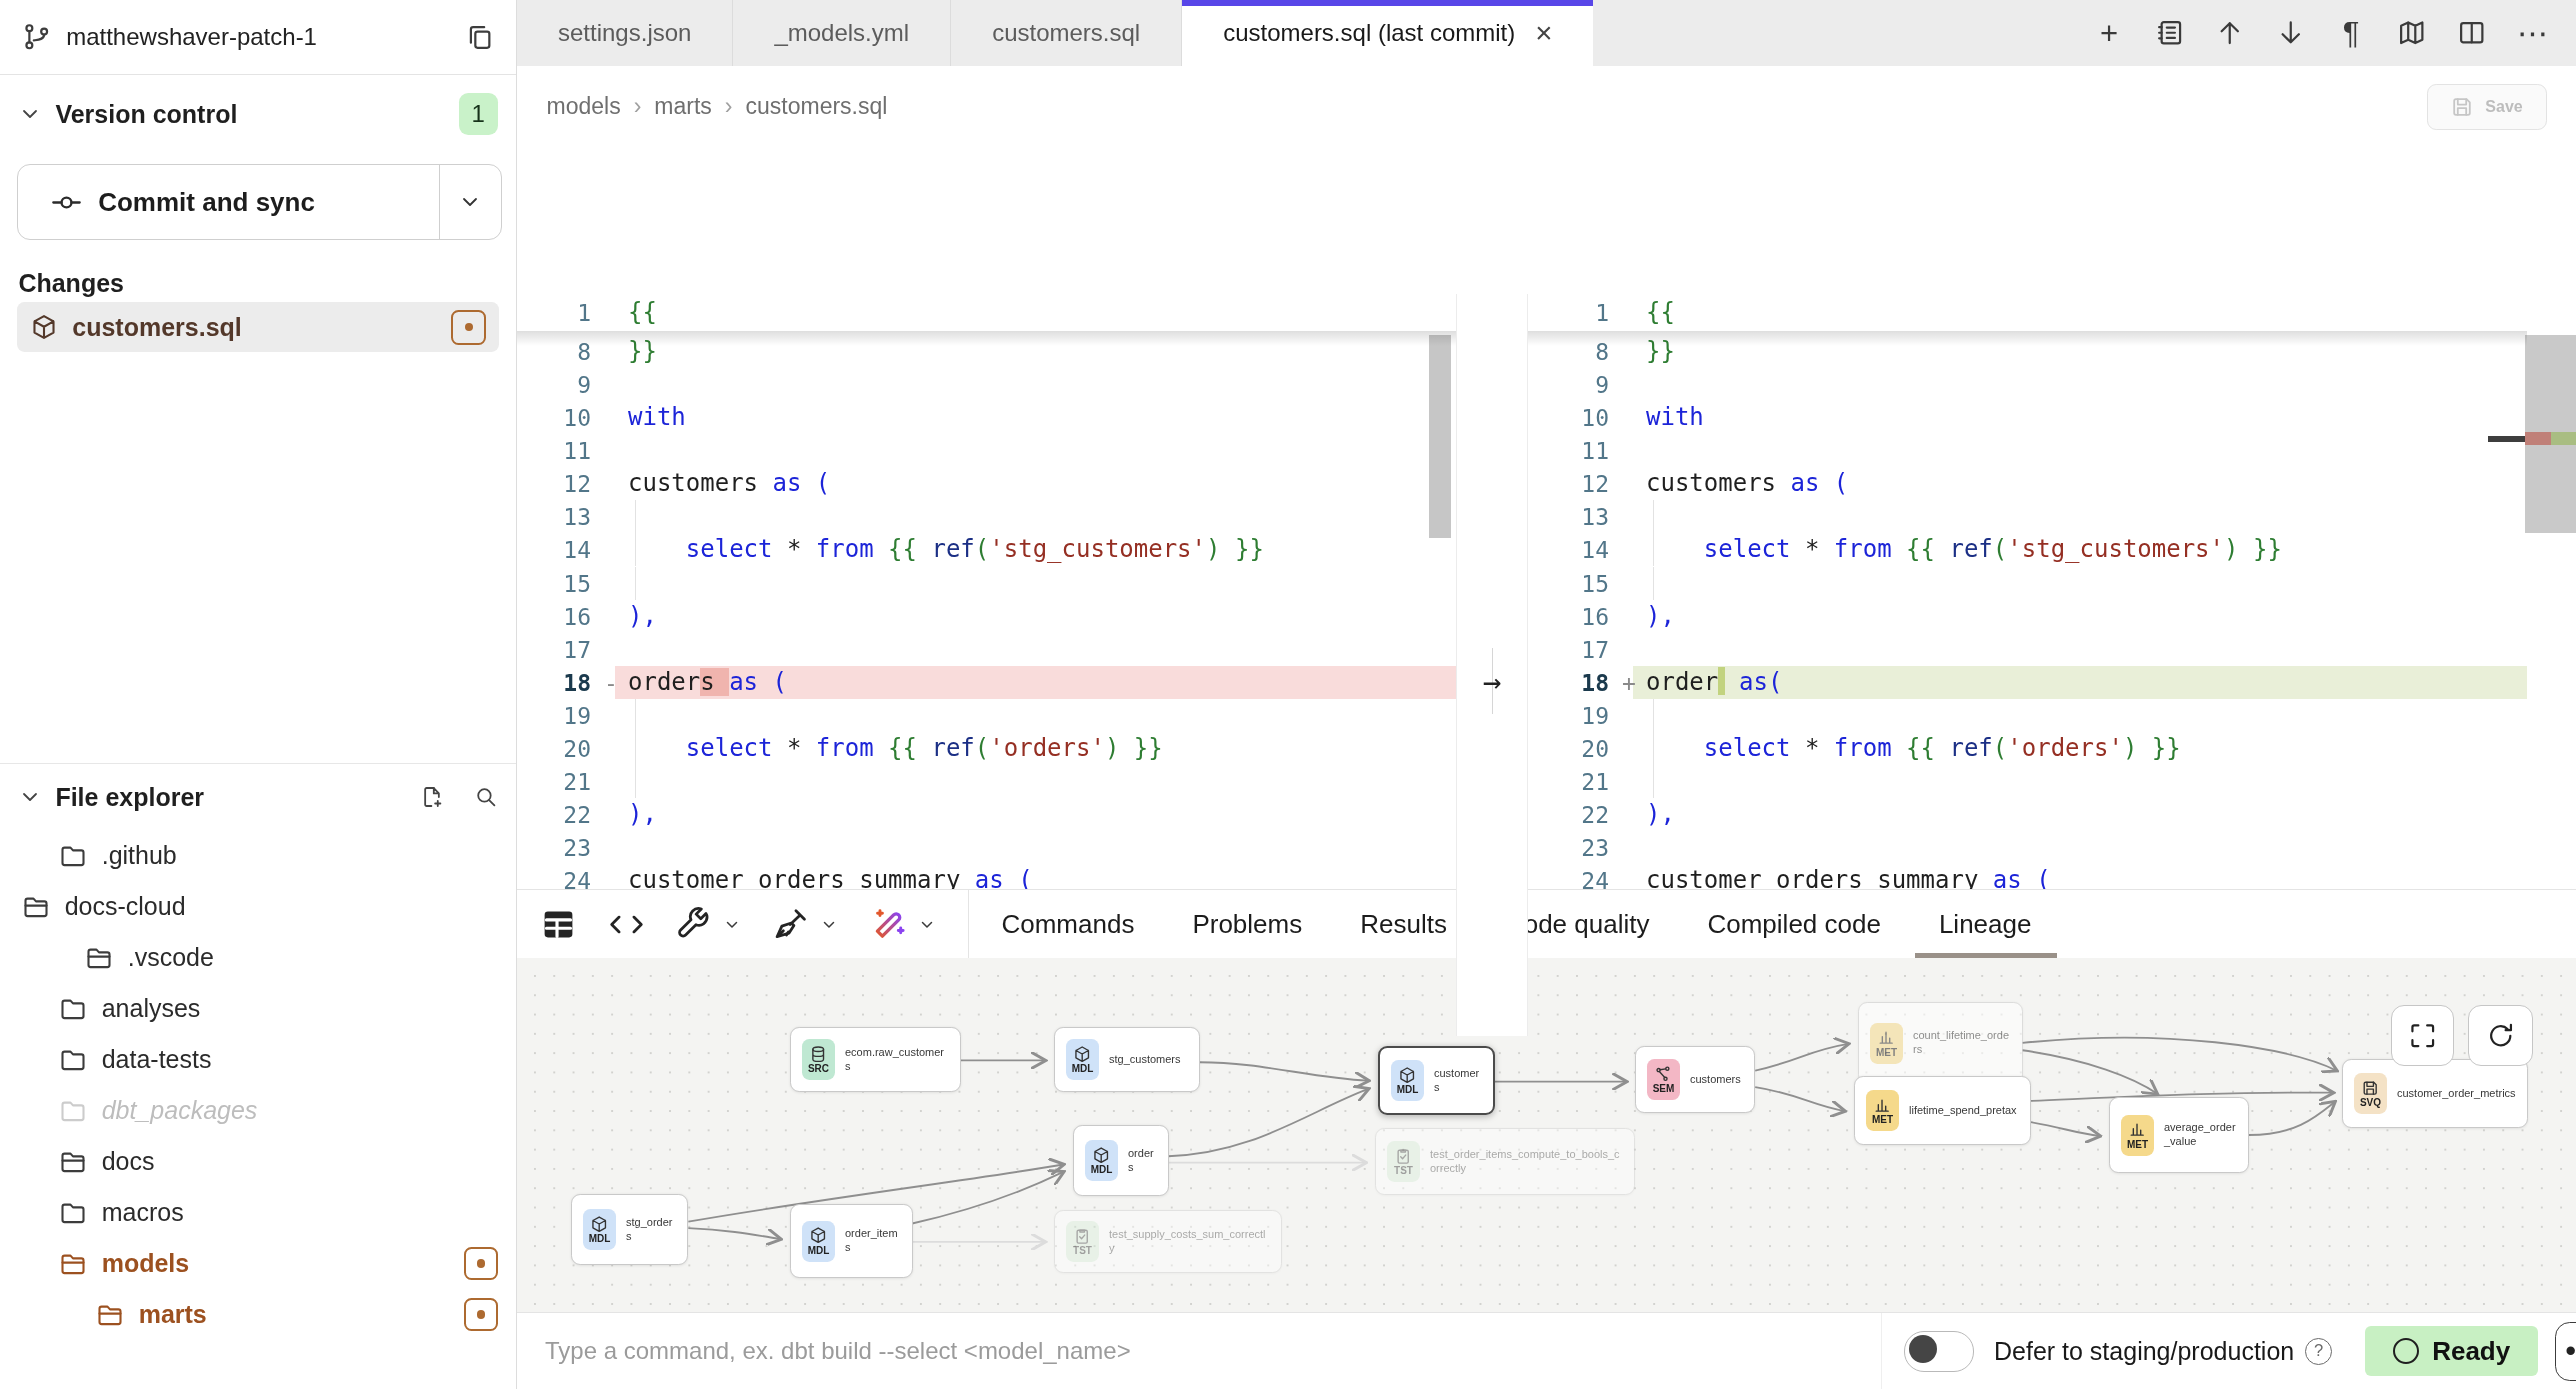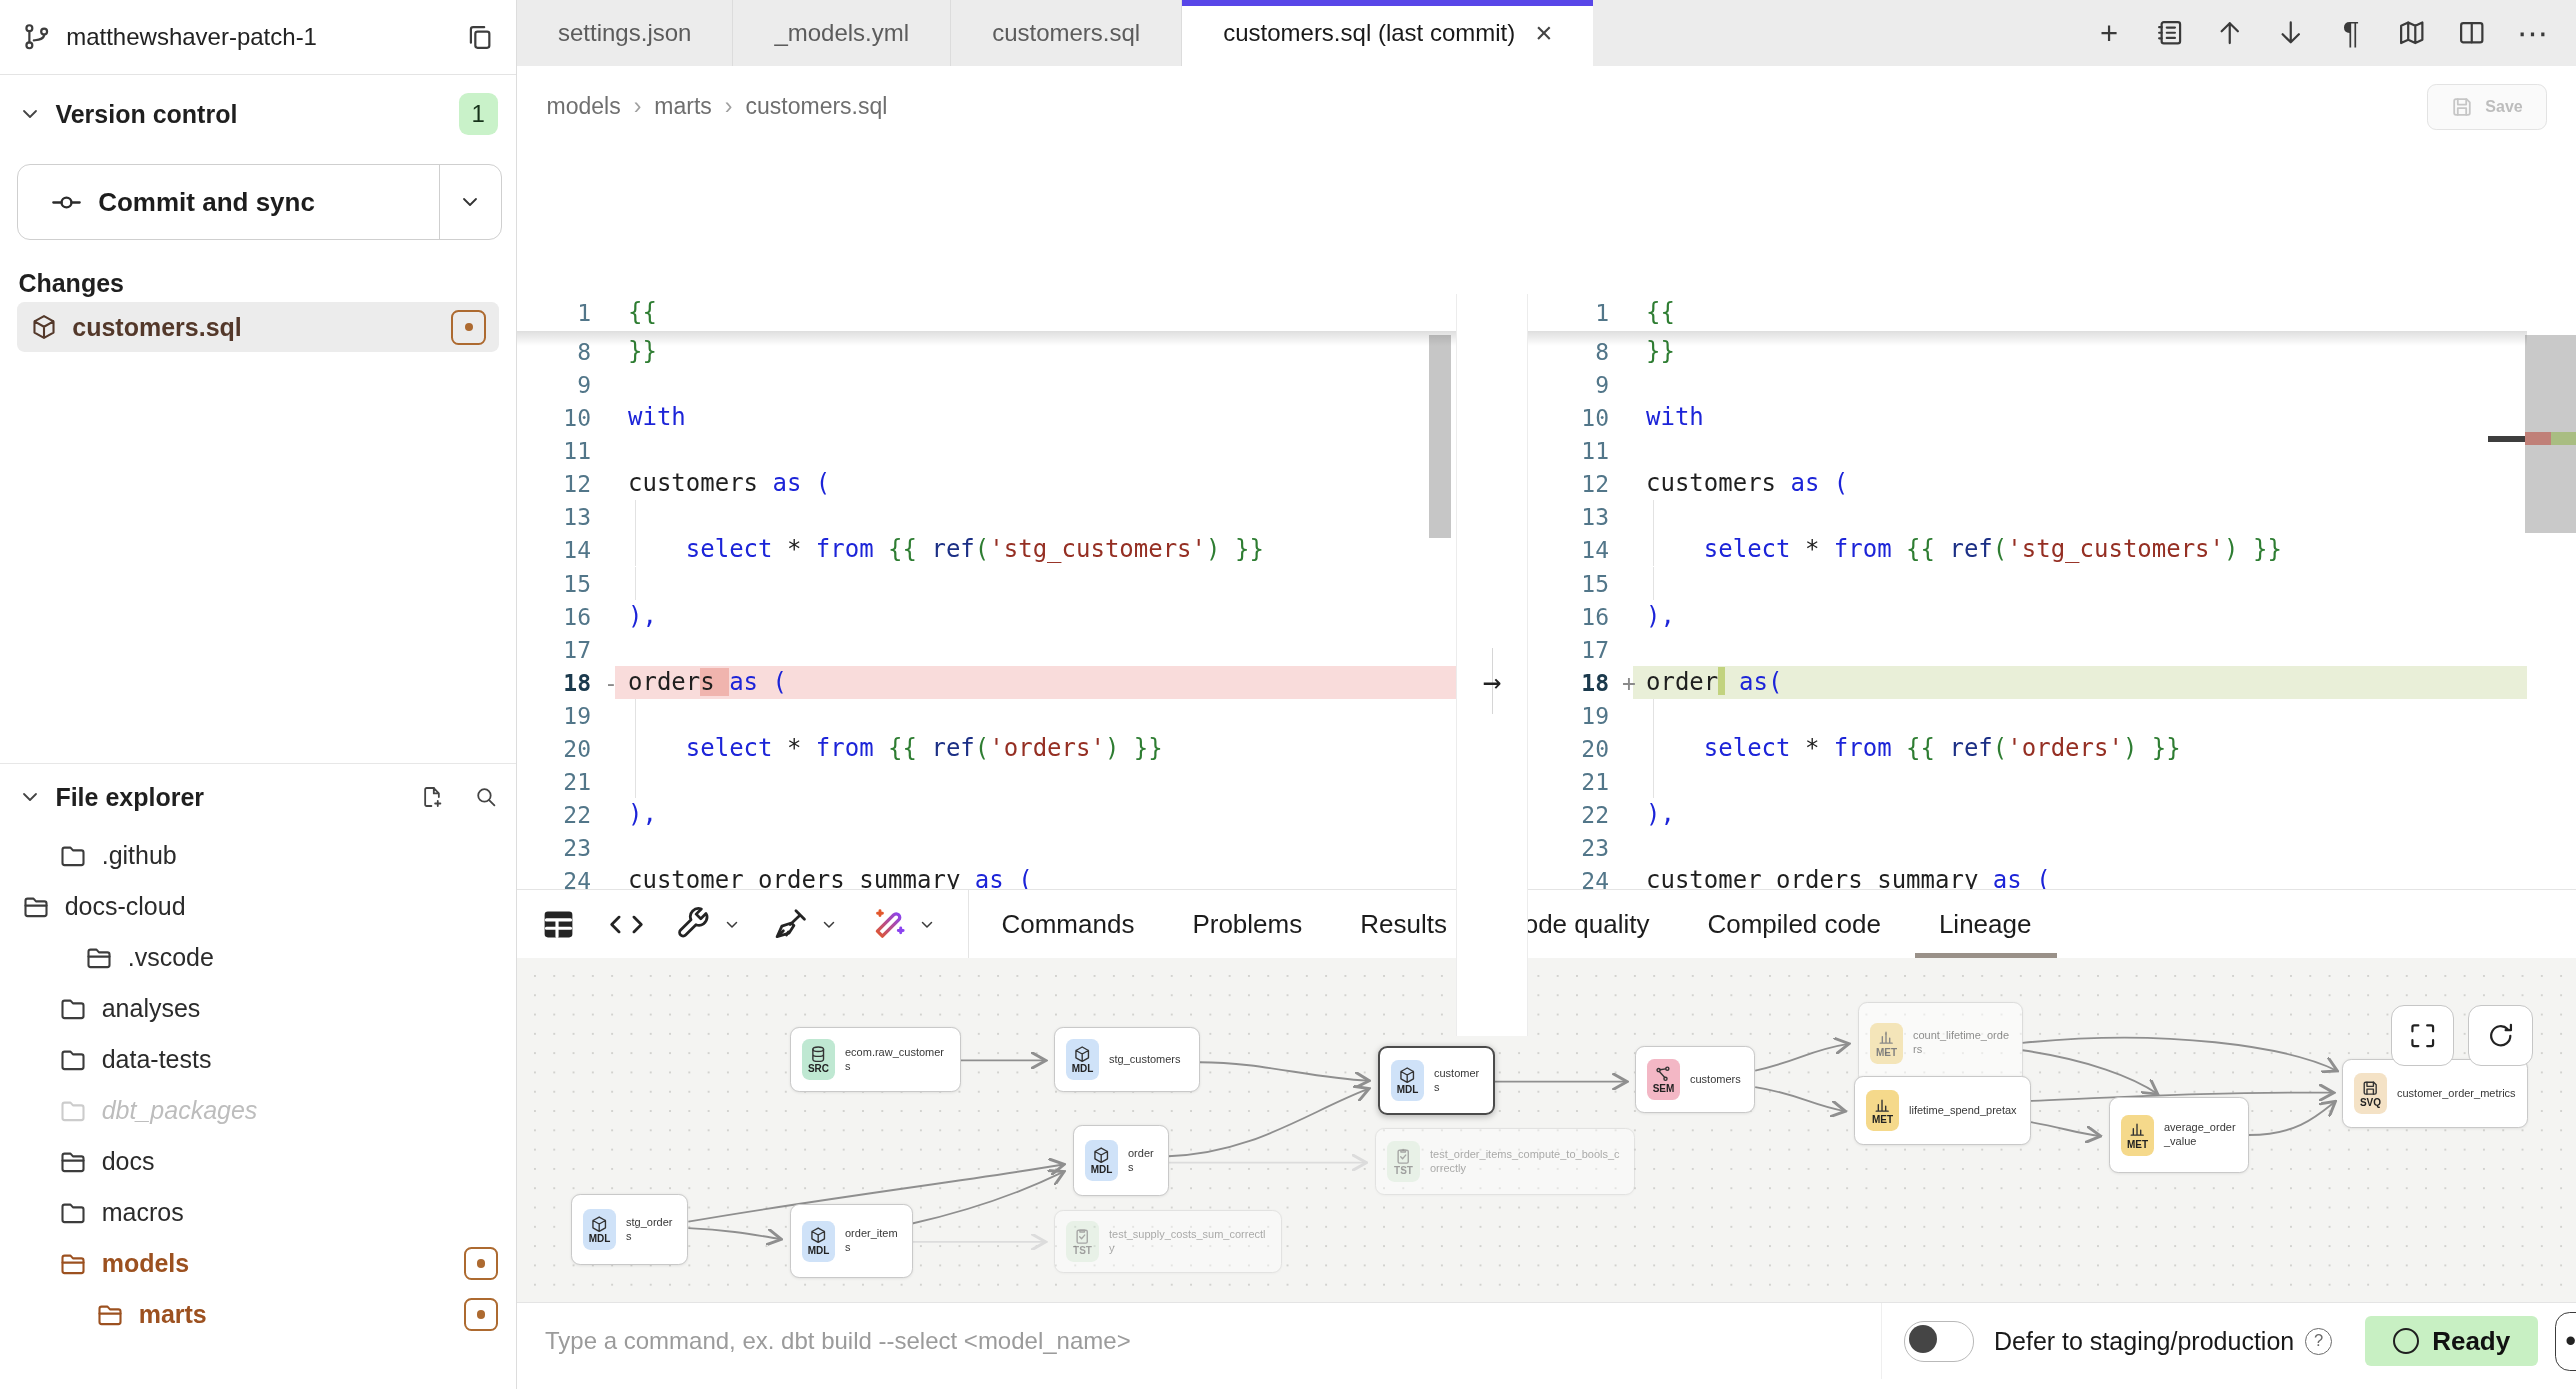--- a/index.html
+++ b/index.html
@@ -121,21 +121,21 @@
   .nbadge .btxt{font-size:10px;font-weight:600;color:#222;line-height:1;}
   .nlabel{font-size:11px;color:#383838;font-weight:500;line-height:1.25;overflow-wrap:anywhere;}
   #lin-search{position:absolute;display:flex;background:rgba(250,250,250,.82);border:2.3px solid #b4b4b4;border-radius:11px;box-sizing:border-box;}
   #lin-input{flex:1;display:flex;align-items:center;padding-left:31px;font-size:31px;color:#1c1c1c;}
   #lin-div{width:1.8px;background:#b4b4b4;}
   #lin-update{width:208px;display:flex;align-items:center;justify-content:center;font-size:31px;font-weight:600;color:#1c1c1c;cursor:pointer;}
   .lin-btn{position:absolute;background:#fff;border:1.4px solid #c6c6c6;border-radius:13px;display:flex;align-items:center;justify-content:center;color:#222;cursor:pointer;}
   .lin-btn .ic{width:29.5px;height:29.5px;}
 
   
-  #statusbar{position:absolute;left:0;bottom:10px;right:0;height:76px;background:#fff;border-top:0.9px solid #e4e4e4;display:flex;align-items:center;}
+  #statusbar{position:absolute;left:0;bottom:0;right:0;height:76px;background:#fff;border-top:0.9px solid #e4e4e4;display:flex;align-items:center;}
   #cmd-input{flex:0 0 auto;width:1336px;font-size:24px;color:#9b9b9b;padding-left:28px;white-space:nowrap;overflow:hidden;}
   #sb-right{display:flex;align-items:center;border-left:0.9px solid #efefef;height:100%;padding-left:22px;gap:0;}
   #defer-toggle{width:68px;height:39px;border:1.8px solid #b9b9b9;border-radius:20px;background:#fff;position:relative;cursor:pointer;flex:0 0 auto;}
   #defer-toggle .knob{position:absolute;left:3.7px;top:3.7px;width:28px;height:28px;border-radius:50%;background:#454545;}
   #defer-label{font-size:25px;color:#191919;margin-left:20px;white-space:nowrap;}
   #help-icon{width:25px;height:25px;border:1.8px solid #6b6b6b;border-radius:50%;color:#6b6b6b;font-size:16.6px;display:flex;align-items:center;justify-content:center;margin-left:11px;flex:0 0 auto;}
   #ready-pill{margin-left:33px;width:173px;height:50px;border-radius:6px;background:#c8f0c3;display:flex;align-items:center;justify-content:center;gap:13px;font-size:26px;font-weight:600;color:#111;flex:0 0 auto;}
   #ready-pill .ring{width:22px;height:22px;border:2.3px solid #1f1f1f;border-radius:50%;}
   #more-btn{margin-left:16.6px;width:57px;height:57px;border:1.8px solid #3c3c3c;border-radius:14.7px;display:flex;align-items:center;justify-content:center;font-size:31px;color:#222;letter-spacing:1.8px;cursor:pointer;flex:0 0 auto;}
 </style>

